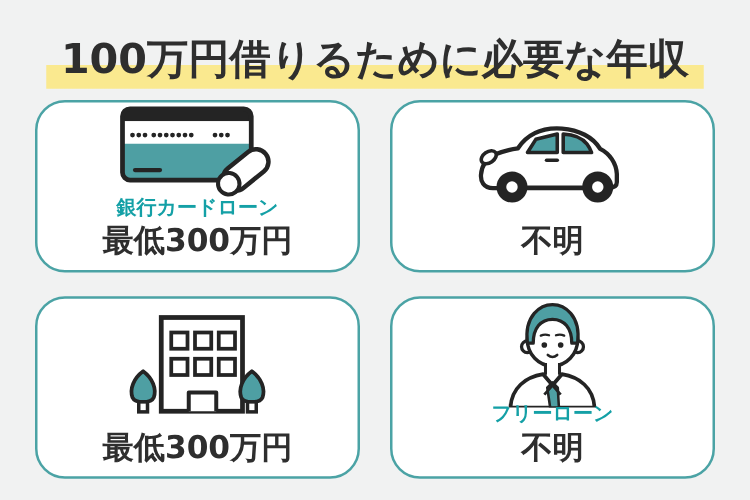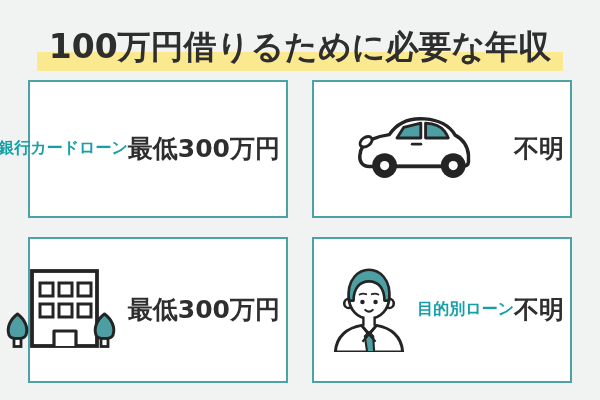--- a/index.html
+++ b/index.html
@@ -26,23 +26,23 @@
     display:grid;
     grid-template-columns:260px 260px;
     grid-template-rows:138px 146px;
     gap:19px 24px;
     justify-content:center;
     margin-top:14px;
   }
   .card {
     background:#FFFFFF;
     border:2px solid #4BA3A5;
-    border-radius:0;
+    border-radius:24px;
     display:flex;
-    flex-direction:row;
+    flex-direction:column;
     align-items:center;
     justify-content:flex-end;
     padding:6px 6px 8px;
   }
   .icon-wrap {
     flex:1 1 auto;
     min-height:0;
     width:100%;
     display:flex;
     align-items:center;
@@ -166,17 +166,17 @@
         <path d="M46,47 Q50,50.5 54,47" fill="none" stroke="#242424" stroke-width="2.2" stroke-linecap="round"></path>
         <rect x="44" y="53" width="12" height="11" fill="#FFFFFF"></rect>
         <line x1="44" y1="54" x2="44" y2="64" stroke="#242424" stroke-width="2.6"></line>
         <line x1="56" y1="54" x2="56" y2="64" stroke="#242424" stroke-width="2.6"></line>
         <path d="M14,92 C15,75 27,66 42,63.5 L50,73 L58,63.5 C73,66 85,75 86,92 Z" fill="#FFFFFF" stroke="#242424" stroke-width="3.2" stroke-linejoin="round"></path>
         <path d="M50,70.5 L45.5,75 L48,92 L55.5,92 L54.5,75 Z" fill="#4E9FA3" stroke="#242424" stroke-width="2.2" stroke-linejoin="round"></path>
         <path d="M42,63.5 L50,73 L43,81" fill="none" stroke="#242424" stroke-width="2.4" stroke-linejoin="round"></path>
         <path d="M58,63.5 L50,73 L57,81" fill="none" stroke="#242424" stroke-width="2.4" stroke-linejoin="round"></path>
       </svg>
     </div>
-    <div class="card-label">目的別ローン</div>
+    <div class="card-label">フリーローン</div>
     <div class="card-value">不明</div>
   </div>
 
 </div>
 
 </body></html>

